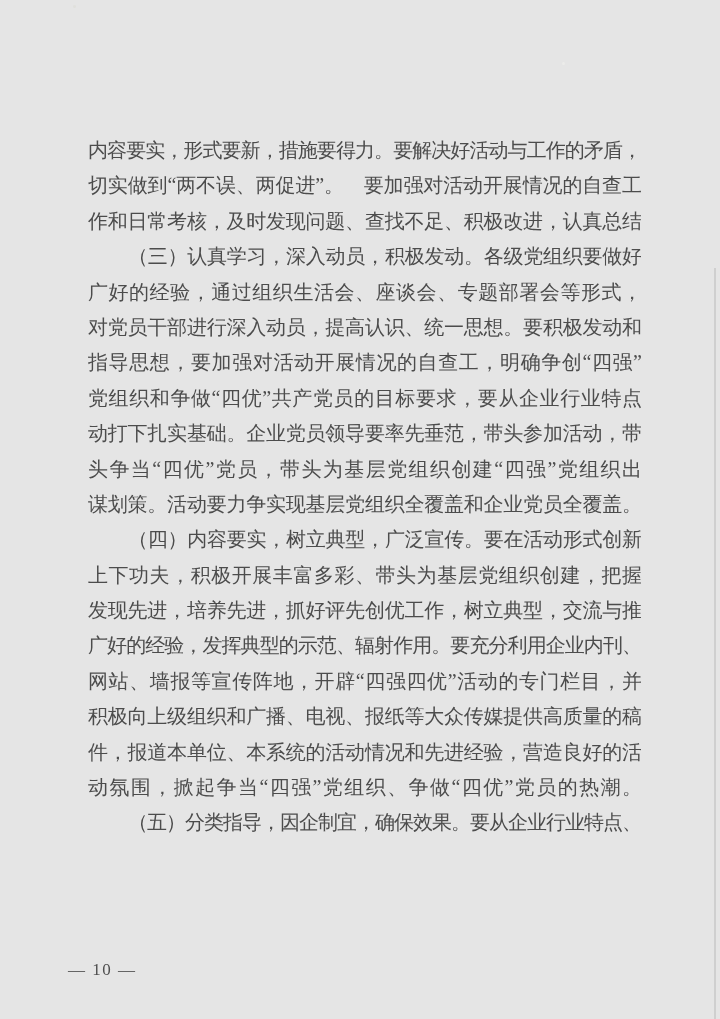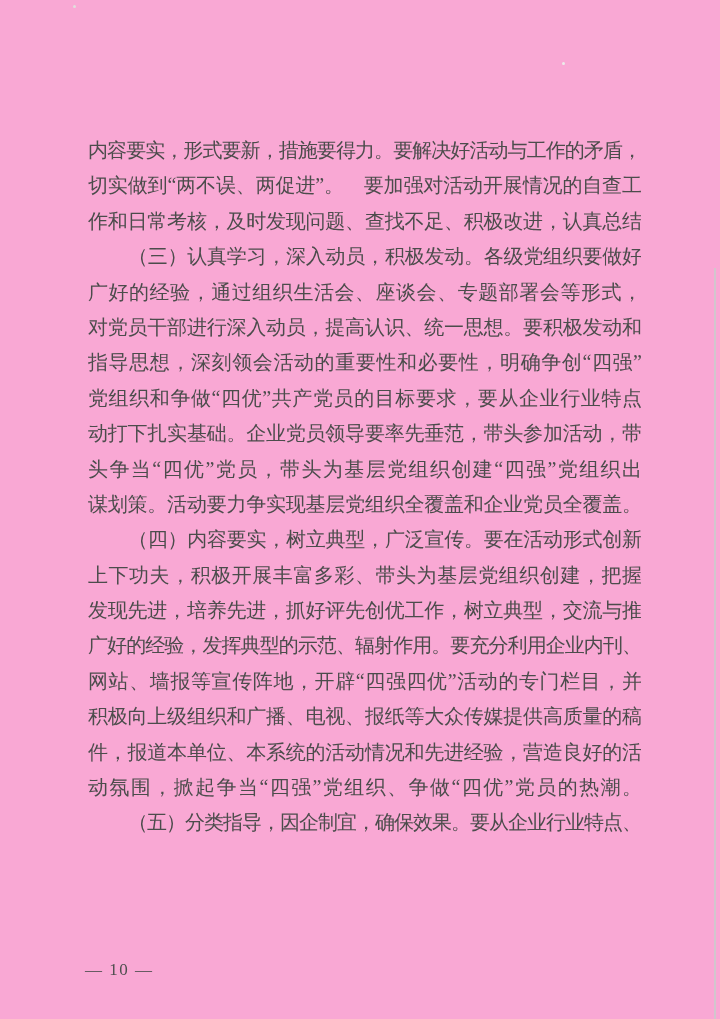--- a/index.html
+++ b/index.html
@@ -27,21 +27,21 @@
     letter-spacing: -1px;
     text-align: justify;
     text-align-last: justify;
     overflow: hidden;
     white-space: normal;
   }
   .line.indent { text-indent: 2em; }
   .line.no-fill { text-align-last: left; }
   .page-number {
     position: absolute;
-    left: 85px; top: 958px;
+    left: 68px; top: 958px;
     font-size: 17px;
     line-height: 24px;
     letter-spacing: 1.5px;
     color: #4f4f4f;
   }
   .edge-line {
     position: absolute;
     left: 714px; top: 268px;
     width: 2px; height: 751px;
     background: #cbcbcb;
@@ -51,29 +51,29 @@
     position: absolute;
     border-radius: 50%;
     background: #e0e0dc;
   }
   .speck.s1 { left: 73px; top: 5px; width: 3px; height: 3px; }
   .speck.s2 { left: 562px; top: 62px; width: 3px; height: 3px; background: #ececea; }
 </style>
 </head>
 <body>
 
-<div class="page" style="background: #f9a8d4;">
+<div class="page" style="background: #e5e5e5;">
   <div class="content" id="content" style="color: rgb(76, 76, 76);">
       <div class="line">内容要实，形式要新，措施要得力。要解决好活动与工作的矛盾，</div>
       <div class="line">切实做到“两不误、两促进”。　要加强对活动开展情况的自查工</div>
       <div class="line">作和日常考核，及时发现问题、查找不足、积极改进，认真总结</div>
       <div class="line indent">（三）认真学习，深入动员，积极发动。各级党组织要做好</div>
       <div class="line">广好的经验，通过组织生活会、座谈会、专题部署会等形式，</div>
       <div class="line">对党员干部进行深入动员，提高认识、统一思想。要积极发动和</div>
-      <div class="line">指导思想，深刻领会活动的重要性和必要性，明确争创“四强”</div>
+      <div class="line">指导思想，要加强对活动开展情况的自查工，明确争创“四强”</div>
       <div class="line">党组织和争做“四优”共产党员的目标要求，要从企业行业特点</div>
       <div class="line">动打下扎实基础。企业党员领导要率先垂范，带头参加活动，带</div>
       <div class="line">头争当“四优”党员，带头为基层党组织创建“四强”党组织出</div>
       <div class="line">谋划策。活动要力争实现基层党组织全覆盖和企业党员全覆盖。</div>
       <div class="line indent">（四）内容要实，树立典型，广泛宣传。要在活动形式创新</div>
       <div class="line">上下功夫，积极开展丰富多彩、带头为基层党组织创建，把握</div>
       <div class="line">发现先进，培养先进，抓好评先创优工作，树立典型，交流与推</div>
       <div class="line">广好的经验，发挥典型的示范、辐射作用。要充分利用企业内刊、</div>
       <div class="line">网站、墙报等宣传阵地，开辟“四强四优”活动的专门栏目，并</div>
       <div class="line">积极向上级组织和广播、电视、报纸等大众传媒提供高质量的稿</div>

